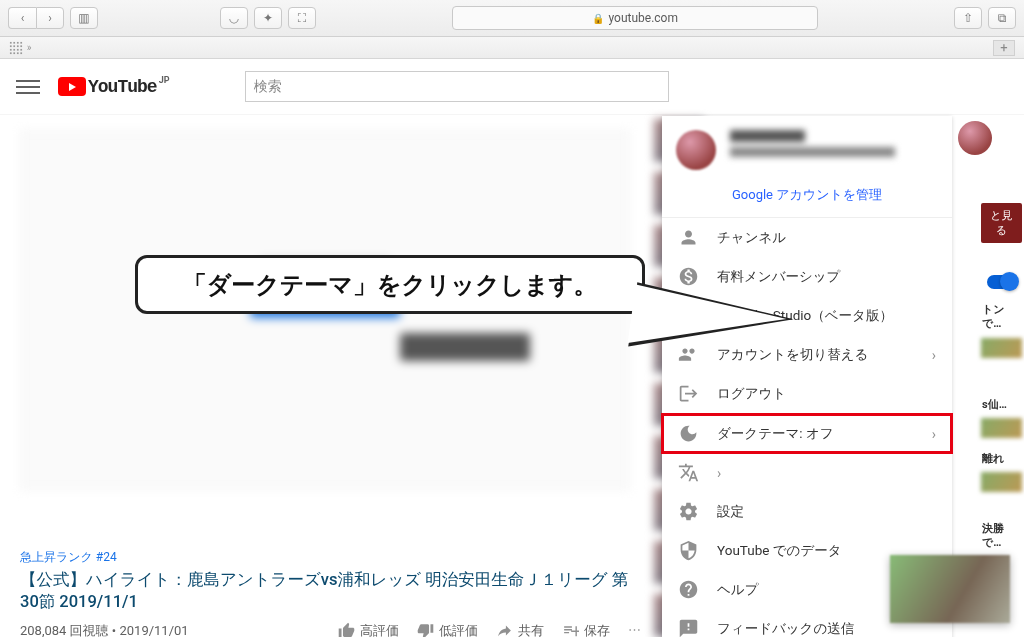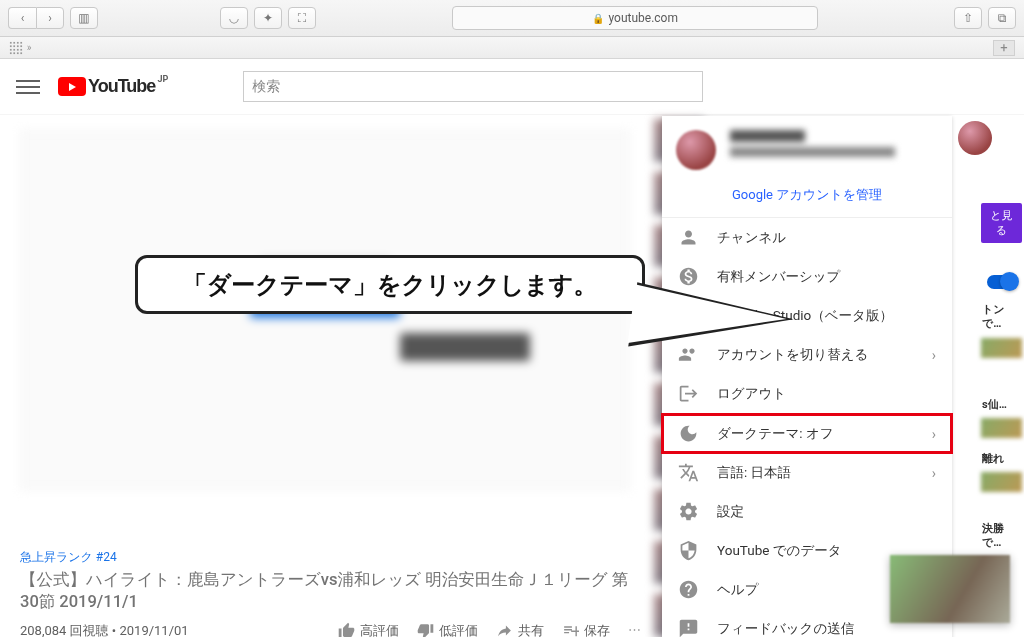--- a/index.html
+++ b/index.html
@@ -21,48 +21,48 @@
 .bm-chev{width:12px;color:#999;font-size:10px;margin-right:3px;text-align:center}
 
 
 .yt{background:#fff;height:578px;position:relative;overflow:hidden}
 .yt-head{height:56px;display:flex;align-items:center;padding:0 16px;border-bottom:1px solid rgba(0,0,0,.04)}
 .menu-btn{width:24px;height:24px;display:flex;flex-direction:column;justify-content:center;gap:4px;cursor:pointer}
 .menu-btn span{height:2px;background:#606060}
 .yt-logo{margin-left:18px;display:flex;align-items:center;font-weight:700;position:relative}
 .yt-play{width:28px;height:19px;background:#ff0000;border-radius:4px;display:flex;align-items:center;justify-content:center;margin-right:2px}
 .yt-play::after{content:"";border-left:7px solid #fff;border-top:4px solid transparent;border-bottom:4px solid transparent}
-.yt-txt{font-size:18px;letter-spacing:-1px;color:#282828;font-family:Liberation Sans, sans-serif}
+.yt-txt{font-size:18px;letter-spacing:-1px;color:#282828;font-family:Liberation Mono, monospace}
 .yt-jp{font-size:9px;color:#606060;position:absolute;right:-13px;top:-2px}
-.search{margin-left:88px;height:31px;width:460px;border:1px solid #ccc;display:flex;align-items:center;padding:0 8px;color:#888;font-size:14px;background:#fff}
+.search{margin-left:88px;height:31px;width:424px;border:1px solid #ccc;display:flex;align-items:center;padding:0 8px;color:#888;font-size:14px;background:#fff}
 
 
 .main-blur{position:absolute;left:0;top:56px;right:312px;bottom:0;filter:blur(5px);padding:15px 20px}
 .vid-area{width:610px;height:360px;background:#fafafa;border:1px solid #eee;display:flex;flex-direction:column;align-items:center;justify-content:center;gap:15px}
 .vid-area .t{width:130px;height:14px;background:#ccc}
 .vid-area .b1{width:150px;height:30px;background:#2a7de1;border-radius:3px}
 .vid-area .b2{width:130px;height:28px;background:#555;border-radius:3px;margin-left:280px}
 
 
 .vid-info{position:absolute;left:20px;top:490px;width:625px}
 .trend{color:#1a73e8;font-size:12px}
-.vid-title{font-size:16.5px;font-weight:500;color:#737373;margin-top:3px;line-height:1.35}
+.vid-title{font-size:16.5px;font-weight:500;color:#0c4a6e;margin-top:3px;line-height:1.35}
 .vid-meta{display:flex;align-items:center;margin-top:8px;color:#606060;font-size:13px}
 .vid-stats{flex:1}
 .vid-actions{display:flex;gap:18px;font-size:13px;color:#606060;align-items:center}
 .vid-actions>div{display:flex;align-items:center;gap:5px}
 .ico{width:17px;height:17px;color:#909090}
 
 
 .side-thumbs{position:absolute;right:320px;top:60px;width:50px;bottom:0;filter:blur(4px);display:flex;flex-direction:column;gap:10px}
 .side-thumbs div{height:44px;background:linear-gradient(135deg,#a88,#678)}
 
 
 .right-frag{position:absolute;right:0;top:56px;width:45px;bottom:0;background:#fff}
-.right-frag .pill{background:#6d28d9;color:#fff;font-size:11px;padding:5px 7px;border-radius:2px;margin:88px 2px 0;text-align:center}
+.right-frag .pill{background:#7f1d1d;color:#fff;font-size:11px;padding:5px 7px;border-radius:2px;margin:88px 2px 0;text-align:center}
 .right-frag .tog{width:30px;height:14px;background:#065fd4;border-radius:10px;margin:32px 0 0 8px;position:relative}
 .right-frag .tog::after{content:"";position:absolute;right:-2px;top:-3px;width:19px;height:19px;background:#1a73e8;border-radius:50%;box-shadow:0 1px 3px rgba(0,0,0,.3)}
 .right-frag .txt{font-size:11px;color:#333;margin:14px 3px 0;font-weight:700;line-height:1.3}
 .right-frag .thumb{height:20px;margin:6px 2px;background:linear-gradient(120deg,#8a6,#b95);filter:blur(2px)}
 
 
 .avatar{position:absolute;right:32px;top:62px;width:34px;height:34px;border-radius:50%;background:radial-gradient(circle at 35% 30%,#d9a,#944 70%)}
 
 
 .menu{position:absolute;right:72px;top:57px;width:290px;background:#fff;box-shadow:0 1px 4px rgba(0,0,0,.18);font-size:13.5px;color:#333}
@@ -268,21 +268,20 @@
         </span>
         <span class="lbl">ダークテーマ: オフ</span>
         <span class="chev">›</span>
       </div>
     <div class="mi">
         <span class="ic">
           <svg viewBox="0 0 24 24">
             <path d="M12.87 15.07l-2.54-2.51.03-.03c1.74-1.94 2.98-4.17 3.71-6.53H17V4h-7V2H8v2H1v1.99h11.17C11.5 7.92 10.44 9.75 9 11.35 8.07 10.32 7.3 9.19 6.69 8h-2c.73 1.63 1.73 3.17 2.98 4.56l-5.09 5.02L4 19l5-5 3.11 3.11.76-2.04zM18.5 10h-2L12 22h2l1.12-3h4.75L21 22h2l-4.5-12zm-2.62 7l1.62-4.33L19.12 17h-3.24z"></path>
           </svg>
         </span>
-        <span class="lbl">言語: 日本語</span>
         <span class="chev">›</span>
       </div>
     <div class="mi">
         <span class="ic">
           <svg viewBox="0 0 24 24">
             <path d="M19.43 12.98c.04-.32.07-.64.07-.98s-.03-.66-.07-.98l2.11-1.65c.19-.15.24-.42.12-.64l-2-3.46c-.12-.22-.39-.3-.61-.22l-2.49 1c-.52-.4-1.08-.73-1.69-.98l-.38-2.65C14.46 2.18 14.25 2 14 2h-4c-.25 0-.46.18-.49.42l-.38 2.65c-.61.25-1.17.59-1.69.98l-2.49-1c-.23-.09-.49 0-.61.22l-2 3.46c-.13.22-.07.49.12.64l2.11 1.65c-.04.32-.07.65-.07.98s.03.66.07.98l-2.11 1.65c-.19.15-.24.42-.12.64l2 3.46c.12.22.39.3.61.22l2.49-1c.52.4 1.08.73 1.69.98l.38 2.65c.03.24.24.42.49.42h4c.25 0 .46-.18.49-.42l.38-2.65c.61-.25 1.17-.59 1.69-.98l2.49 1c.23.09.49 0 .61-.22l2-3.46c.12-.22.07-.49-.12-.64l-2.11-1.65zM12 15.5c-1.93 0-3.5-1.57-3.5-3.5s1.57-3.5 3.5-3.5 3.5 1.57 3.5 3.5-1.57 3.5-3.5 3.5z"></path>
           </svg>
         </span>
         <span class="lbl">設定</span>
       </div>

